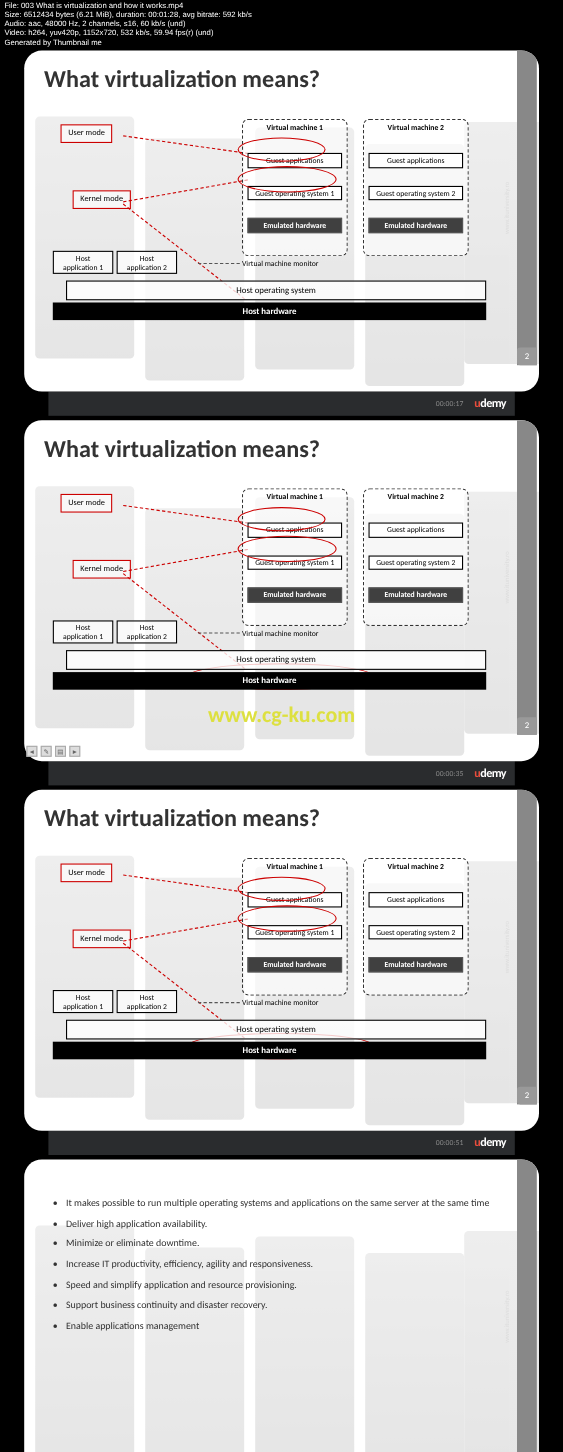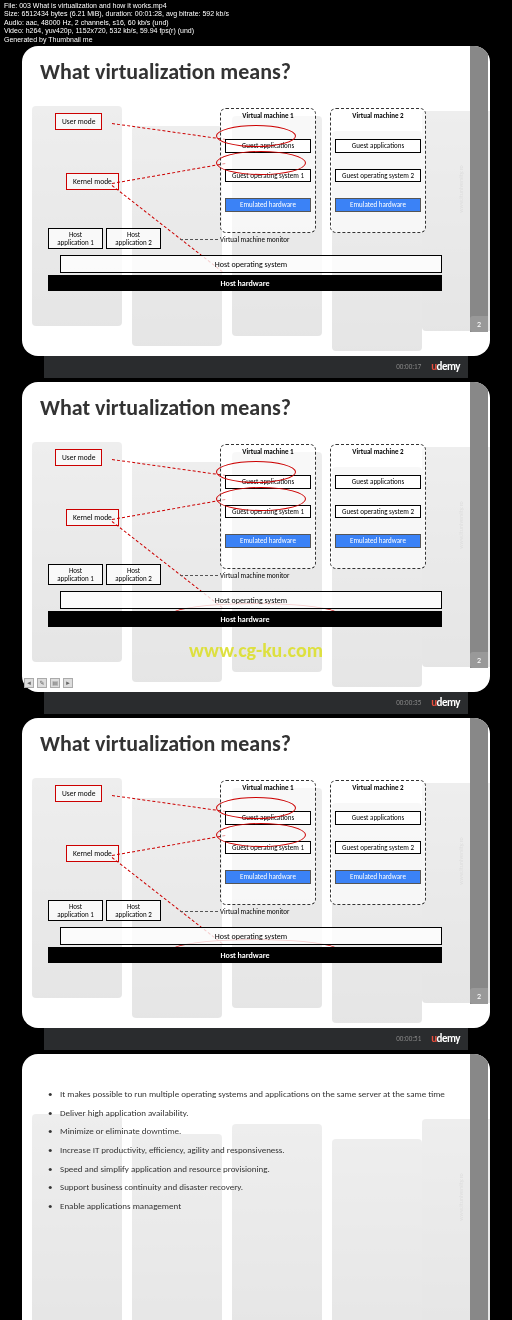--- a/index.html
+++ b/index.html
@@ -18,21 +18,21 @@
   .title { font-size: 22px; font-weight: bold; color: #333; }
   .diagram { position: relative; margin-top: 18px; font-size: 7.5px; height: 200px; }
   .redbox { position: absolute; border: 1.5px solid #c00; padding: 3px 6px; background: rgba(255,255,255,0.6); }
   .redbox.usermode { left: 15px; top: 10px; }
   .redbox.kernelmode { left: 26px; top: 70px; }
   .vm-col { position: absolute; top: 5px; width: 96px; border: 1.5px dashed #333; border-radius: 6px; padding: 14px 4px 4px 4px; background: rgba(255,255,255,0.6); }
   .vm-col.vm1 { left: 180px; }
   .vm-col.vm2 { left: 290px; }
   .vm-label { position: absolute; top: 2px; left: 0; right: 0; text-align: center; font-size: 7px; font-weight: bold; }
   .vm-box { border: 1.5px solid #000; text-align: center; padding: 2px 2px; margin: 16px 0; background: #fff; font-size: 7px; line-height: 1.1; }
-  .vm-box.emu { background: #3b82f6; color: #fff; border-color: #555; }
+  .vm-box.emu { background: #404040; color: #fff; border-color: #555; font-weight: bold; }
   .hostapps { position: absolute; left: 8px; top: 125px; display: flex; gap: 3px; }
   .hostapp { border: 1.5px solid #000; padding: 2px 4px; text-align: center; width: 55px; font-size: 7px; line-height: 1.1; background: rgba(255,255,255,0.7); }
   .vmm { position: absolute; left: 180px; top: 132px; font-size: 7px; }
   .vmm::before { content: ""; position: absolute; left: -40px; top: 4px; width: 38px; border-top: 1px dashed #555; }
   .hostos { position: absolute; left: 20px; top: 152px; right: 30px; border: 1.5px solid #000; text-align: center; padding: 3px; font-size: 8px; background: rgba(255,255,255,0.8); }
   .hosthw { position: absolute; left: 8px; top: 172px; right: 30px; background: #000; color: #fff; text-align: center; padding: 3px; font-size: 8px; font-weight: bold; }
   .red-ellipse { position: absolute; border: 1.5px solid #c00; border-radius: 50%; pointer-events: none; }
   .red-ellipse.e1 { left: 176px; top: 22px; width: 80px; height: 22px; }
   .red-ellipse.e2 { left: 176px; top: 48px; width: 90px; height: 24px; }
   .red-line { position: absolute; border-top: 1.5px dashed #c00; transform-origin: left center; }

